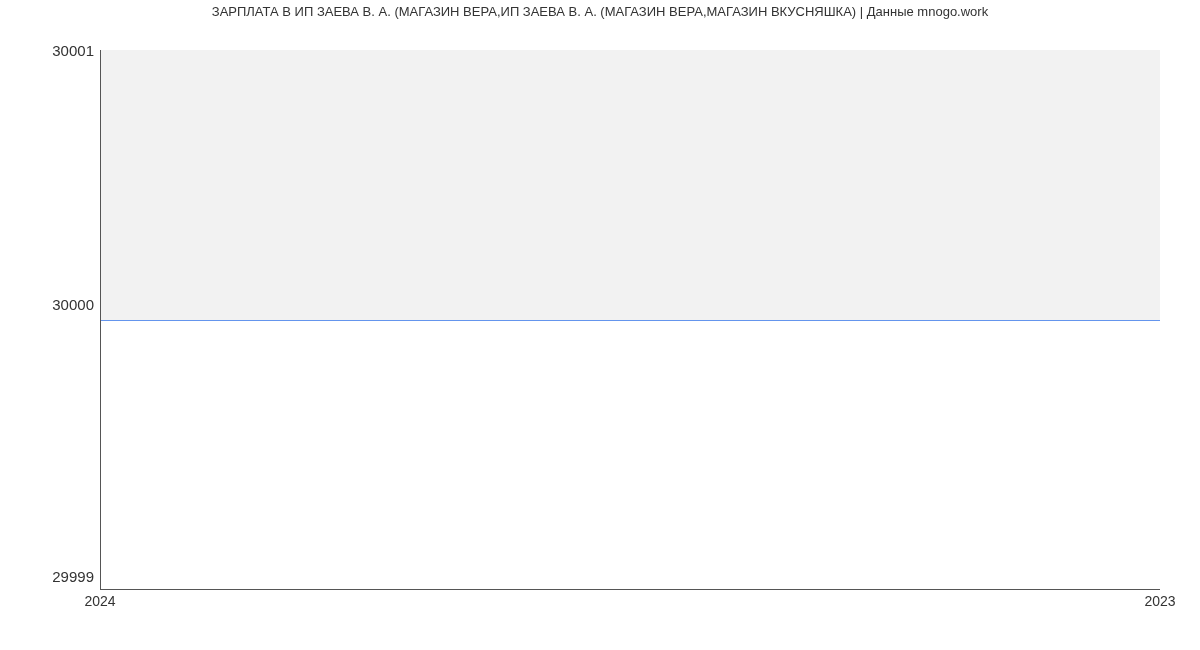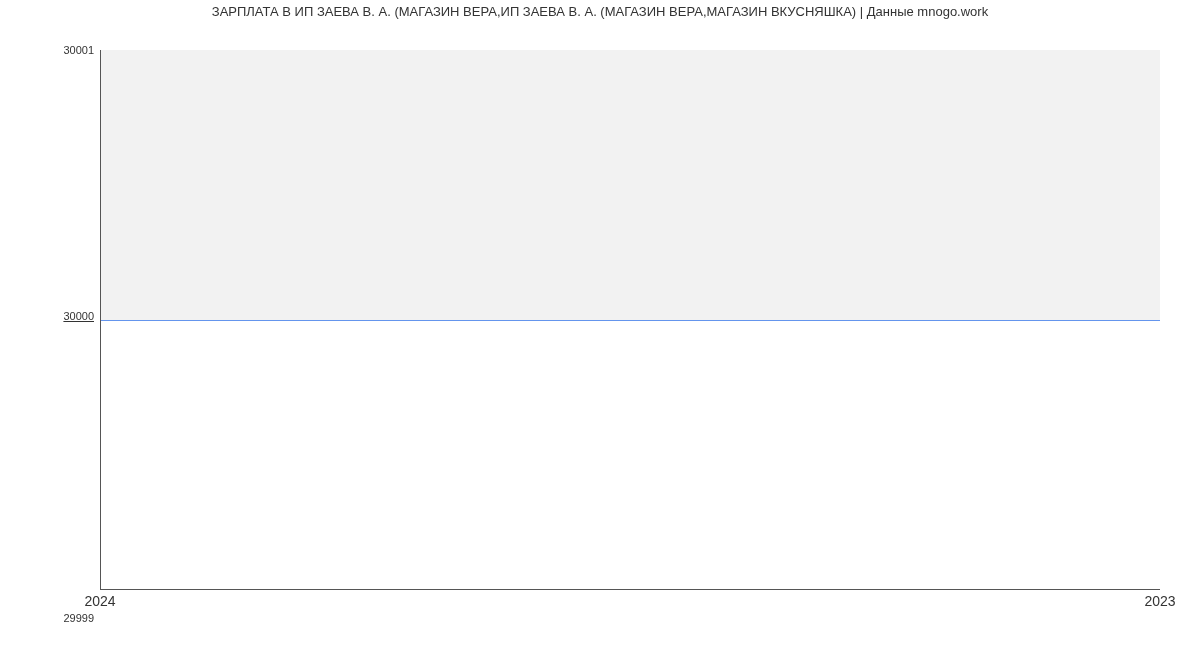--- a/index.html
+++ b/index.html
@@ -47,37 +47,37 @@
     position: absolute;
     left: 0;
     width: 100%;
     height: 0;
     border-top: 1px solid #6495ed;
     top: 50%;
   }
   .y-tick-label {
     position: absolute;
     right: 1106px; 
-    font-size: 11px;
+    font-size: 15px;
     color: #333333;
     transform: translateY(-50%);
     white-space: nowrap;
   }
   .x-tick-label {
     position: absolute;
     top: 593px;
     font-size: 14px;
     color: #333333;
   }
   .x-left  { left: 100px; transform: translateX(-50%); }
   .x-right { left: 1160px; transform: translateX(-50%); }
   
   .y-top    { top: 50px; }
-  .y-mid    { top: 316px; text-decoration: underline; }
-  .y-bottom { top: 618px; }
+  .y-mid    { top: 304px; }
+  .y-bottom { top: 576px; }
 </style>
 </head>
 <body>
 
 <div class="chart-wrap">
 
   <div class="title">ЗАРПЛАТА В ИП ЗАЕВА В. А. (МАГАЗИН ВЕРА,ИП ЗАЕВА В. А. (МАГАЗИН ВЕРА,МАГАЗИН ВКУСНЯШКА) | Данные mnogo.work</div>
 
   <div class="plot-area">
     <div class="shade"></div>

